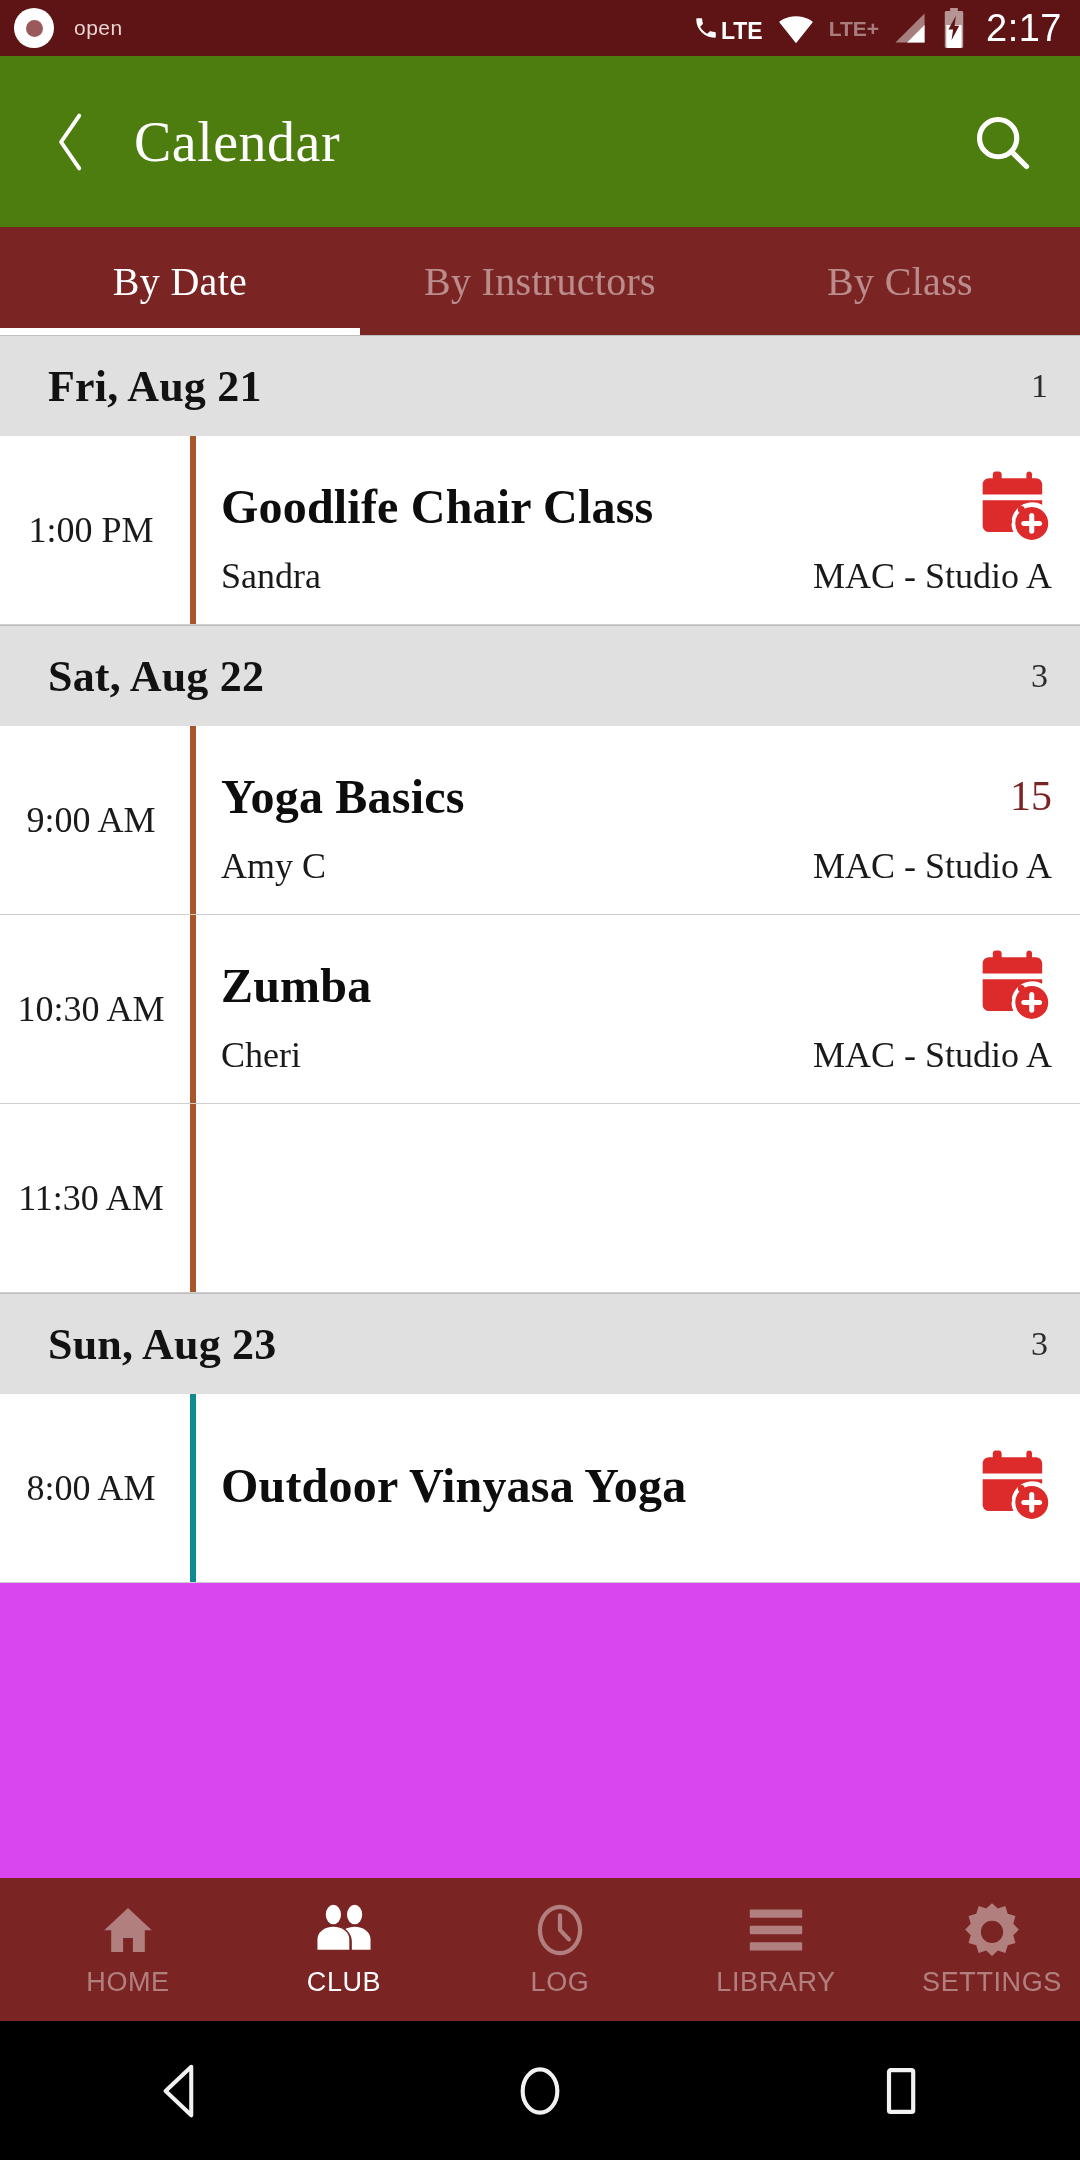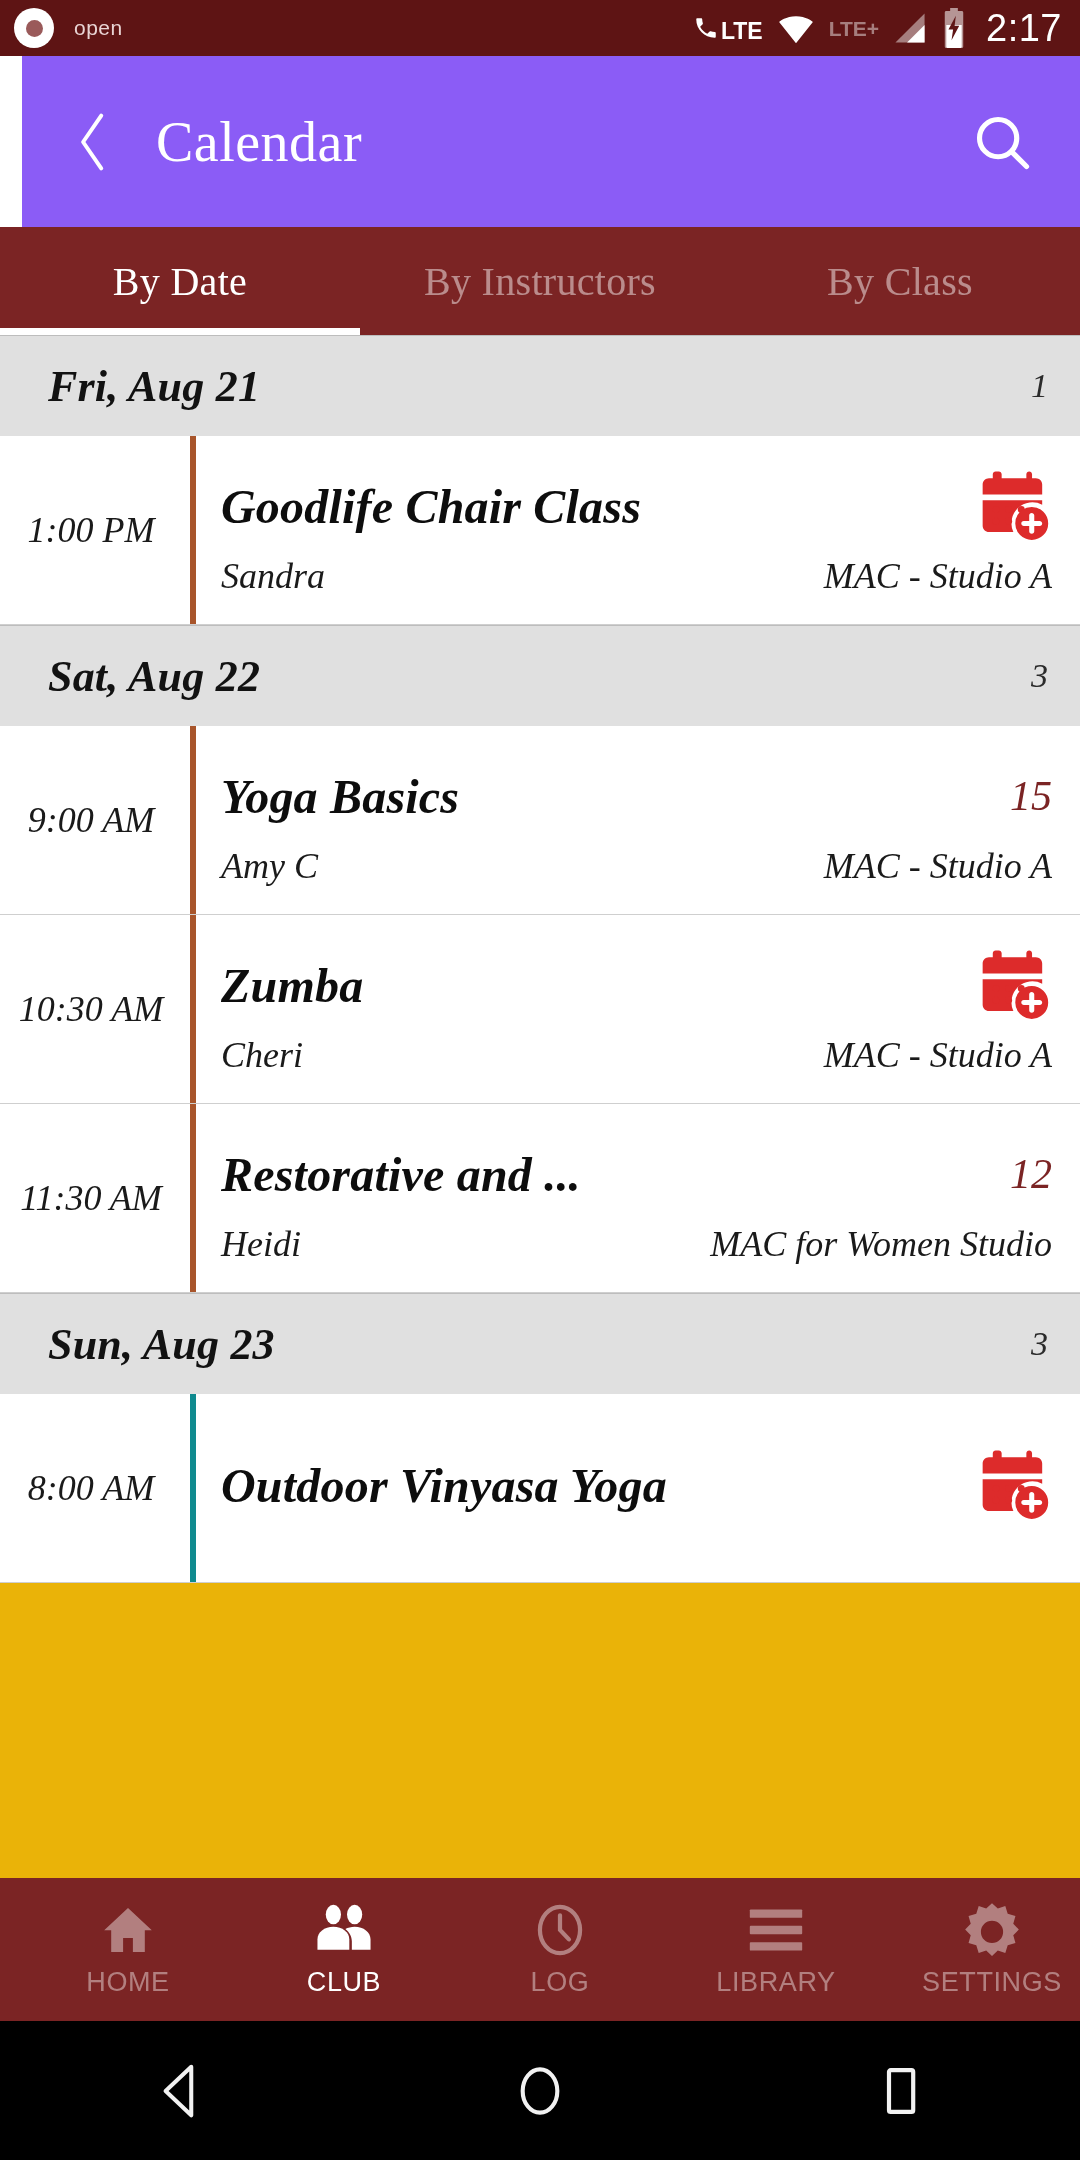--- a/index.html
+++ b/index.html
@@ -74,26 +74,25 @@
     font-family: "Liberation Sans", sans-serif;
     font-size: 38px;
     line-height: 1;
     margin-left: 6px;
     letter-spacing: .5px;
   }
 
   
   .app-bar {
     height: 171px;
-    background: #8b5cf6;
+    background: #4d7c0f;
     display: flex;
     align-items: center;
     padding: 0 40px 0 36px;
     position: relative;
-    margin-left: 22px;
   }
   .back-btn {
     width: 70px; height: 70px;
     display: flex; align-items: center; justify-content: center;
     flex: 0 0 auto;
   }
   .app-title {
     font-size: 56px;
     color: #ffffff;
     margin-left: 28px;
@@ -141,23 +140,22 @@
     background: #ffffff;
   }
 
   
   .list {
     position: absolute;
     top: 335px;
     left: 0;
     width: 1080px;
     bottom: 0;
-    background: #eab308;
+    background: #d946ef;
     overflow: hidden;
-    font-style: italic;
   }
 
   .day-header {
     height: 101px;
     background: #e0e0e0;
     border-top: 1px solid #bdbdbd;
     display: flex;
     align-items: center;
     padding: 0 32px 0 48px;
   }
@@ -460,32 +458,20 @@
           <span class="event-location">MAC - Studio A</span>
         </div>
       </div>
     </div>
 
     <div class="event-row">
       <div class="event-time-col">
         <span class="event-time">11:30 AM</span>
       </div>
       <div class="event-accent"></div>
-      <div class="event-body">
-        <div class="event-line-top">
-          <span class="event-title">Restorative and ...</span>
-          <span class="event-top-right">
-            <span class="event-count">12</span>
-          </span>
-        </div>
-        <div class="event-line-bottom">
-          <span class="event-instructor">Heidi</span>
-          <span class="event-location">MAC for Women Studio</span>
-        </div>
-      </div>
     </div>
 
     <div class="day-header">
       <span class="day-header-label">Sun, Aug 23</span>
       <span class="day-header-count">3</span>
     </div>
 
     <div class="event-row">
       <div class="event-time-col">
         <span class="event-time">8:00 AM</span>

